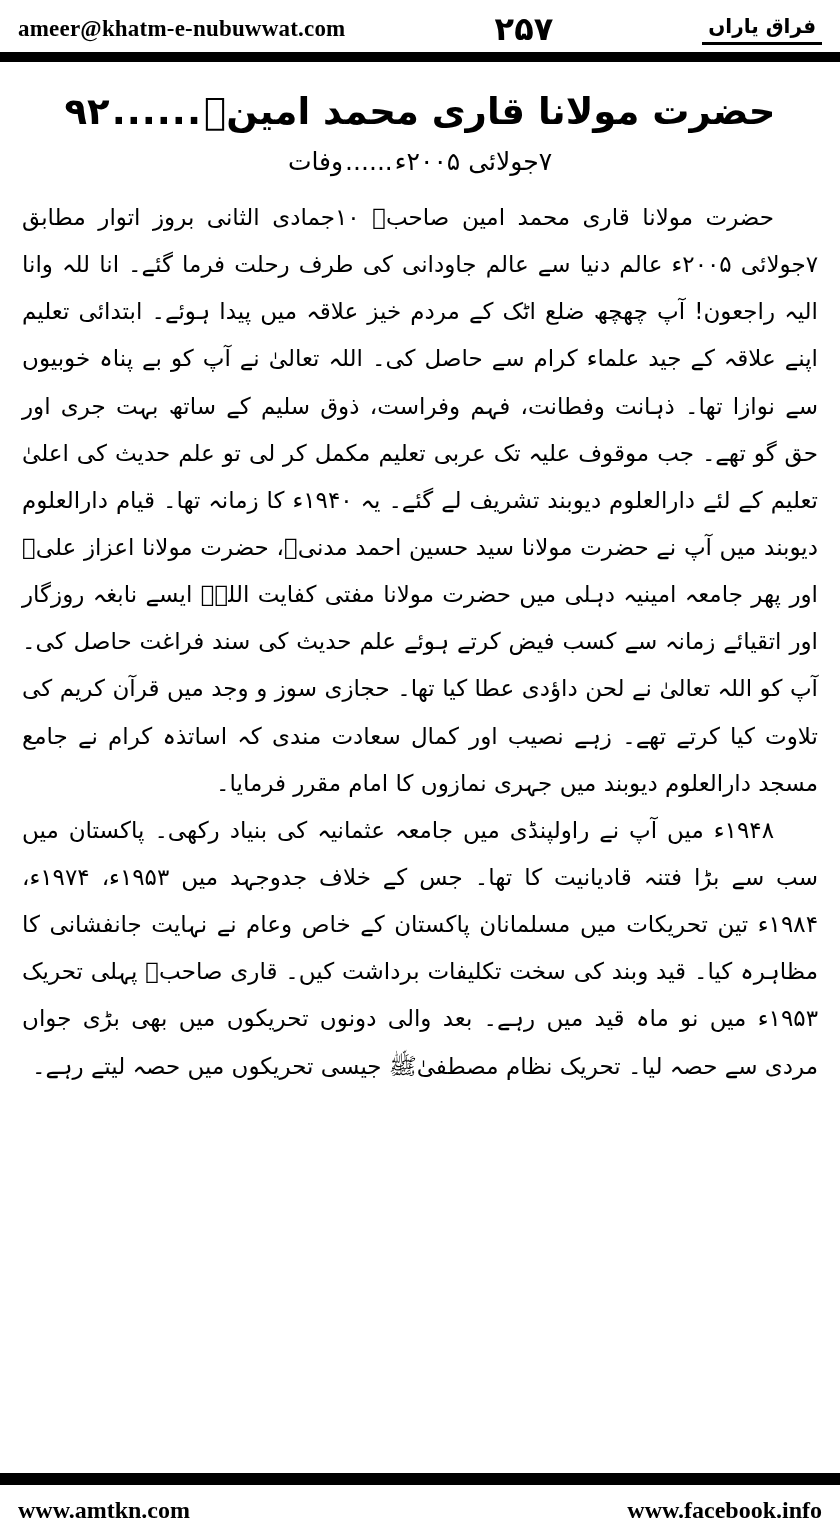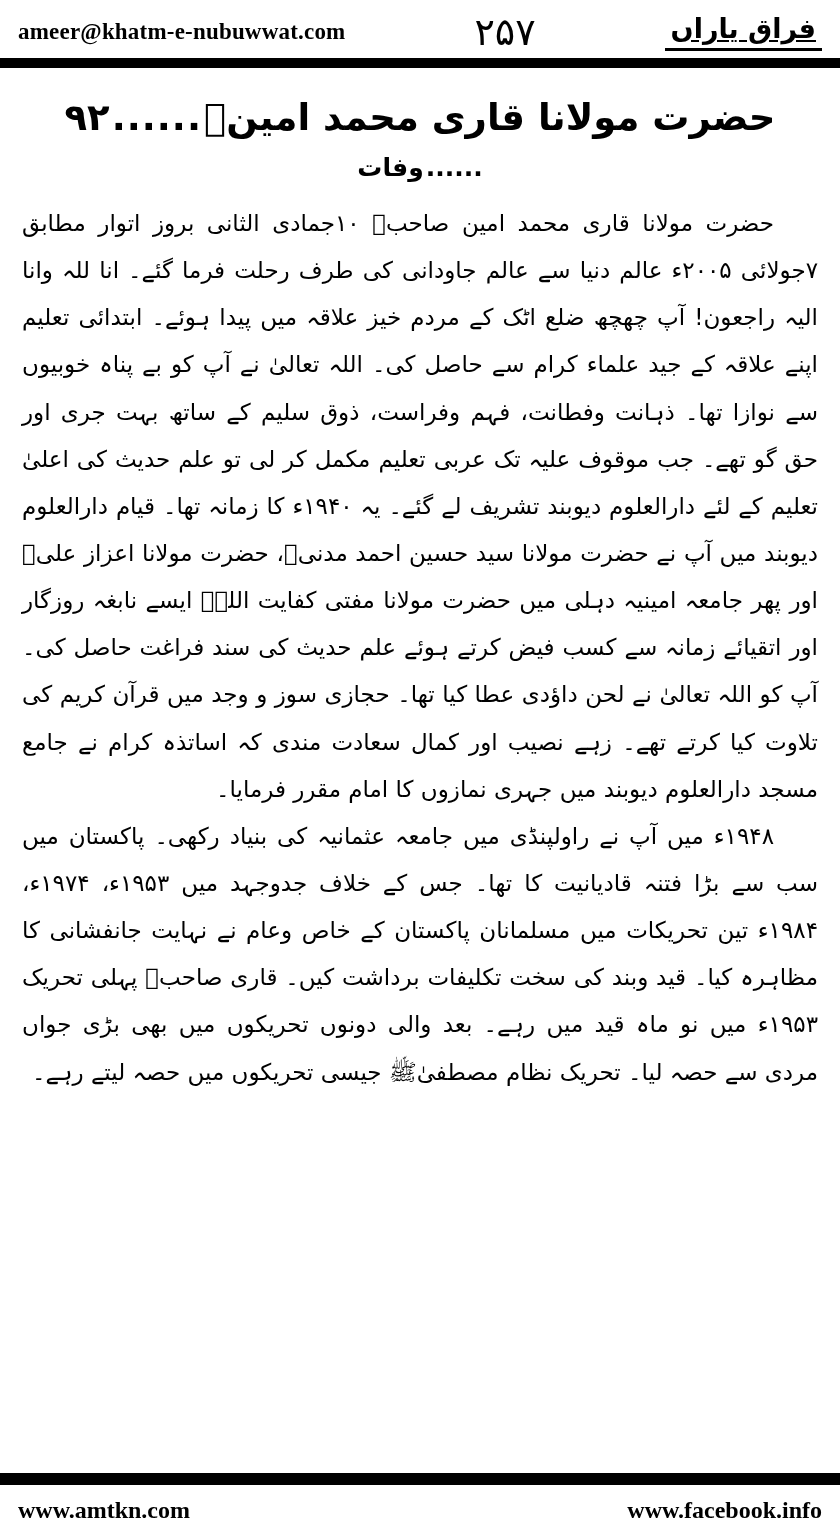--- a/index.html
+++ b/index.html
@@ -13,37 +13,37 @@
 
   
   .page-header {
     display:flex; align-items:center; justify-content:space-between;
     padding:10px 18px 4px 18px; direction:ltr;
   }
   .header-email {
     font-family:"Liberation Serif", serif; font-weight:700; font-size:23px;
     letter-spacing:.2px;
   }
-  .header-page-number { font-size:38px; font-weight:400;text-align:right; }
+  .header-page-number { font-size:32px; font-weight:700;text-align:right; }
   .header-book-title {
-    font-size:27px; font-weight:700; direction:rtl;
-    border-bottom:3px solid #000; padding:0 6px 4px 6px;text-decoration:underline;
+    font-size:20px; font-weight:700; direction:rtl;
+    border-bottom:3px solid #000; padding:0 6px 4px 6px;
   }
   .black-bar { width:100%; height:10px; background:#000; flex:0 0 auto; }
 
   
   main { flex:1 1 auto; overflow:hidden; padding:14px 22px 12px 22px; direction:rtl; }
   .article-title {
     display:flex; direction:ltr; justify-content:center; align-items:baseline;
     gap:2px; font-weight:700; font-size:37px; margin:14px 0 14px 0;
   }
   .article-title .leader { letter-spacing:1px; }
   .death-line {
     display:flex; direction:ltr; justify-content:center; align-items:baseline;
-    gap:2px; font-weight:700; font-size:25px; margin:0 0 18px 0;
+    gap:2px; font-weight:400; font-size:25px; margin:0 0 18px 0;
   }
   .body-text p {
     direction:rtl; text-align:justify; font-size:23px; line-height:2.05;
     text-indent:44px; margin:0;
   }
 
   
   footer { flex:0 0 auto; }
   .footer-bar { width:100%; height:12px; background:#000; }
   .footer-links {
@@ -69,20 +69,21 @@
 
     <h1 class="article-title">
       <span>۹۲</span>
         <span class="leader">......</span>
         <span dir="rtl">حضرت مولانا قاری محمد امینؒ</span>
     </h1>
 
     <div class="death-line">
       <span>وفات</span>
         <span class="leader">......</span>
+        <span dir="rtl">۷جولائی ۲۰۰۵ء</span>
     </div>
 
     <div class="body-text">
       <p>حضرت مولانا قاری محمد امین صاحبؒ ۱۰جمادی الثانی بروز اتوار مطابق ۷جولائی ۲۰۰۵ء عالم دنیا سے عالم جاودانی کی طرف رحلت فرما گئے۔ انا للہ وانا الیہ راجعون! آپ چھچھ ضلع اٹک کے مردم خیز علاقہ میں پیدا ہوئے۔ ابتدائی تعلیم اپنے علاقہ کے جید علماء کرام سے حاصل کی۔ اللہ تعالیٰ نے آپ کو بے پناہ خوبیوں سے نوازا تھا۔ ذہانت وفطانت، فہم وفراست، ذوق سلیم کے ساتھ بہت جری اور حق گو تھے۔ جب موقوف علیہ تک عربی تعلیم مکمل کر لی تو علم حدیث کی اعلیٰ تعلیم کے لئے دارالعلوم دیوبند تشریف لے گئے۔ یہ ۱۹۴۰ء کا زمانہ تھا۔ قیام دارالعلوم دیوبند میں آپ نے حضرت مولانا سید حسین احمد مدنیؒ، حضرت مولانا اعزاز علیؒ اور پھر جامعہ امینیہ دہلی میں حضرت مولانا مفتی کفایت اللہؒ ایسے نابغہ روزگار اور اتقیائے زمانہ سے کسب فیض کرتے ہوئے علم حدیث کی سند فراغت حاصل کی۔ آپ کو اللہ تعالیٰ نے لحن داؤدی عطا کیا تھا۔ حجازی سوز و وجد میں قرآن کریم کی تلاوت کیا کرتے تھے۔ زہے نصیب اور کمال سعادت مندی کہ اساتذہ کرام نے جامع مسجد دارالعلوم دیوبند میں جہری نمازوں کا امام مقرر فرمایا۔</p>
       <p>۱۹۴۸ء میں آپ نے راولپنڈی میں جامعہ عثمانیہ کی بنیاد رکھی۔ پاکستان میں سب سے بڑا فتنہ قادیانیت کا تھا۔ جس کے خلاف جدوجہد میں ۱۹۵۳ء، ۱۹۷۴ء، ۱۹۸۴ء تین تحریکات میں مسلمانان پاکستان کے خاص وعام نے نہایت جانفشانی کا مظاہرہ کیا۔ قید وبند کی سخت تکلیفات برداشت کیں۔ قاری صاحبؒ پہلی تحریک ۱۹۵۳ء میں نو ماہ قید میں رہے۔ بعد والی دونوں تحریکوں میں بھی بڑی جواں مردی سے حصہ لیا۔ تحریک نظام مصطفیٰﷺ جیسی تحریکوں میں حصہ لیتے رہے۔</p>
 
     </div>
 
   </main>
 

